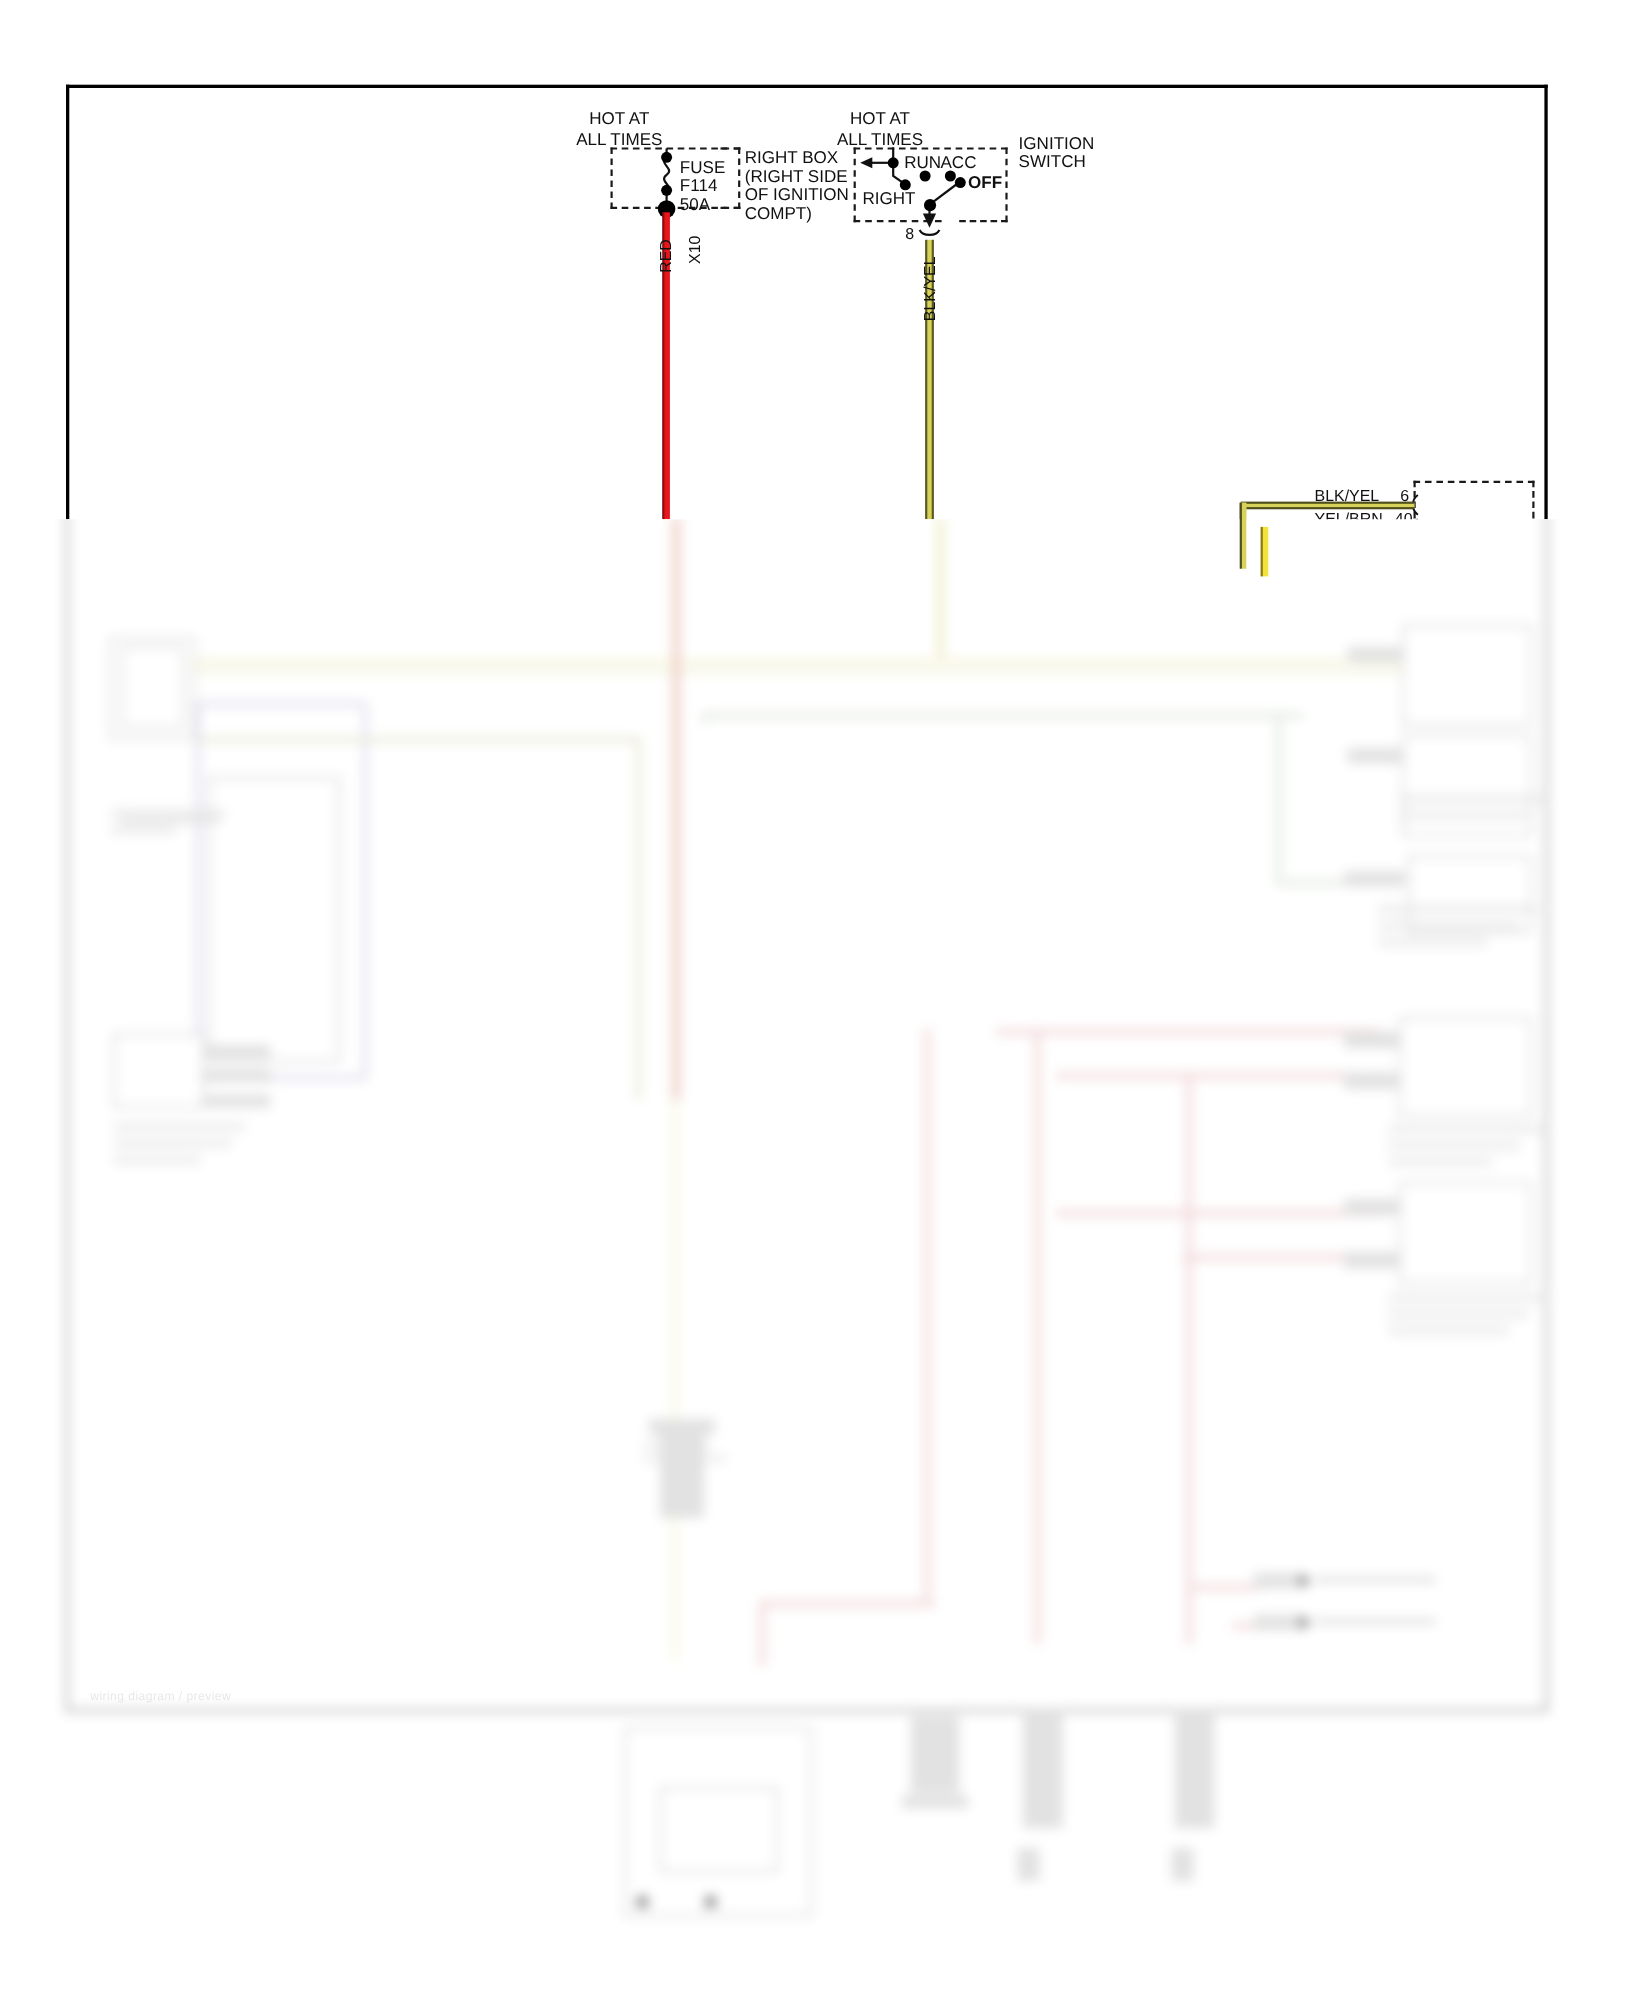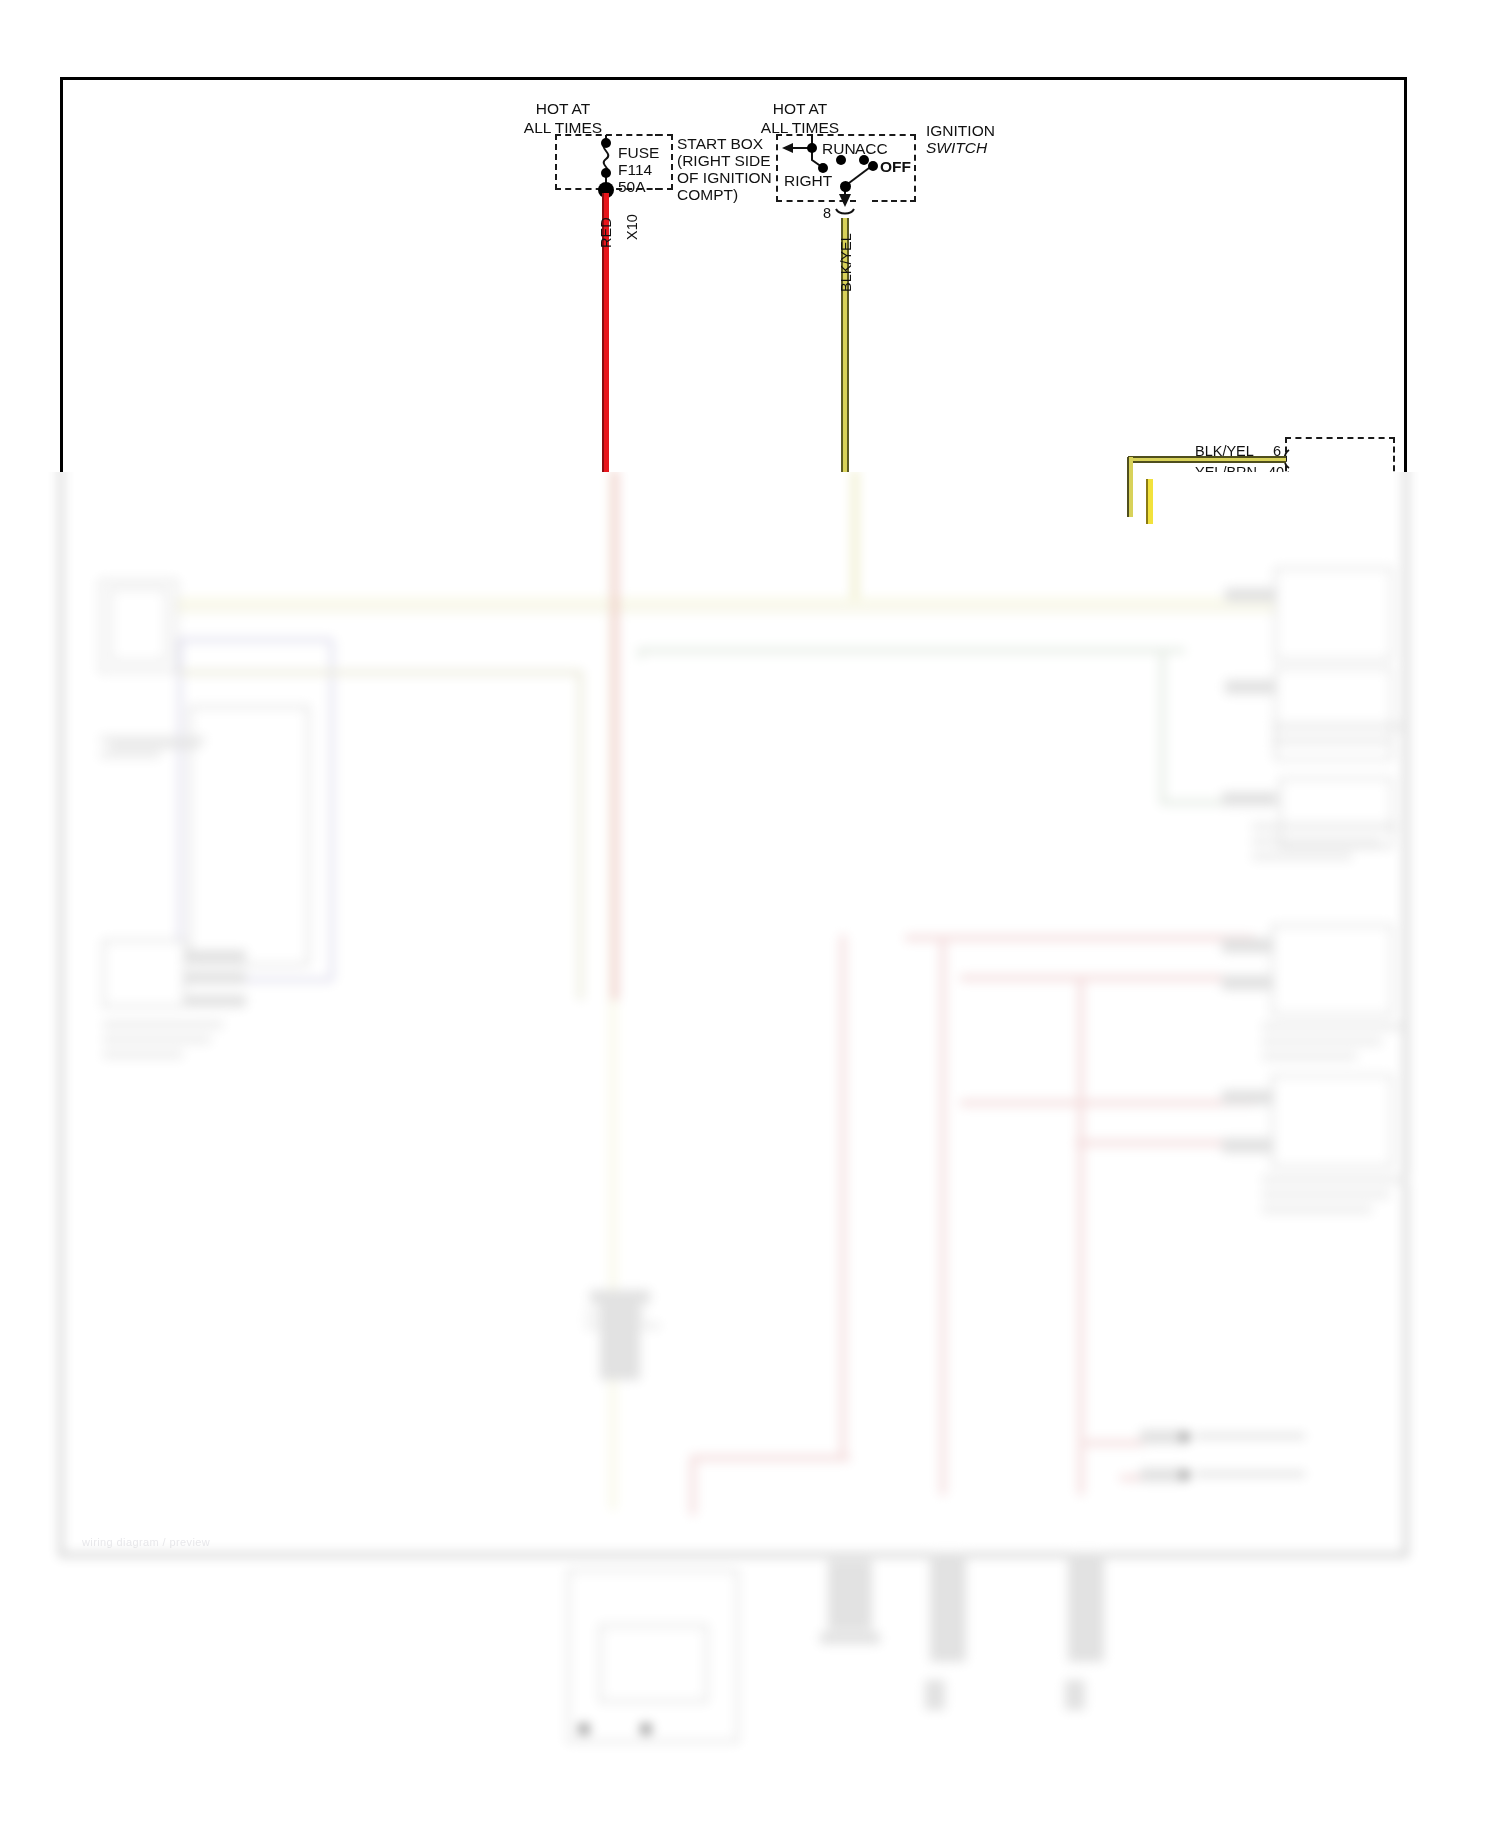--- a/index.html
+++ b/index.html
@@ -171,21 +171,21 @@
       <path d="M606,175 L606,189" stroke="#111" stroke-width="2" fill="none"></path>
     </svg>
     <div class="dot" style="left:601px;top:138px;width:10px;height:10px;"></div>
     <div class="dot" style="left:601px;top:168px;width:10px;height:10px;"></div>
     <div class="dot" style="left:598px;top:182px;width:16px;height:16px;"></div>
 
     <div class="txt t15" style="left:618px;top:144px;">FUSE</div>
     <div class="txt t15" style="left:618px;top:161px;">F114</div>
     <div class="txt t15" style="left:618px;top:178px;">50A</div>
 
-    <div class="txt t15" style="left:677px;top:135px;">START BOX</div>
+    <div class="txt t15" style="left:677px;top:135px;">RIGHT BOX</div>
     <div class="txt t15" style="left:677px;top:152px;">(RIGHT SIDE</div>
     <div class="txt t15" style="left:677px;top:169px;">OF IGNITION</div>
     <div class="txt t15" style="left:677px;top:186px;">COMPT)</div>
 
     <div class="vw" style="left:603px;top:193px;width:6px;height:279px;background:#e8151b;"></div>
     <div class="vw" style="left:602px;top:193px;width:1.5px;height:279px;background:#8a0c10;"></div>
     <div class="txt t14 vert" style="left:598px;top:248px;">RED</div>
     <div class="txt t14 vert" style="left:624px;top:240px;">X10</div>
 
     <div class="txt t15 ctr" style="left:740px;top:100px;width:120px;">HOT AT</div>
@@ -222,21 +222,21 @@
     <div class="dot" style="left:840px;top:181px;width:11px;height:11px;"></div>
 
     <div class="txt t15" style="left:822px;top:140px;">RUN</div>
     <div class="txt t15" style="left:855px;top:140px;">ACC</div>
     <div class="txt t15" style="left:880px;top:158px;font-weight:bold;">OFF</div>
     <div class="txt t15" style="left:784px;top:172px;">RIGHT</div>
 
     <div class="txt t14" style="left:823px;top:205px;">8</div>
 
     <div class="txt t15" style="left:926px;top:122px;">IGNITION</div>
-    <div class="txt t15" style="left:926px;top:139px;font-style:italic;">SWITCH</div>
+    <div class="txt t15" style="left:926px;top:139px;">SWITCH</div>
 
     <div class="vw" style="left:842px;top:218px;width:6px;height:254px;background:#d8d25a;"></div>
     <div class="vw" style="left:841px;top:218px;width:1.5px;height:254px;background:#5b5a22;"></div>
     <div class="vw" style="left:847px;top:218px;width:1.5px;height:254px;background:#5b5a22;"></div>
     <div class="txt t14 vert" style="left:838px;top:292px;">BLK/YEL</div>
 
     <div class="dashseg" style="left:1285px;top:437px;width:110px;"></div>
     <div class="dashsegv" style="left:1393px;top:437px;height:72px;"></div>
     <div class="dashsegv" style="left:1285px;top:437px;height:72px;"></div>
 

